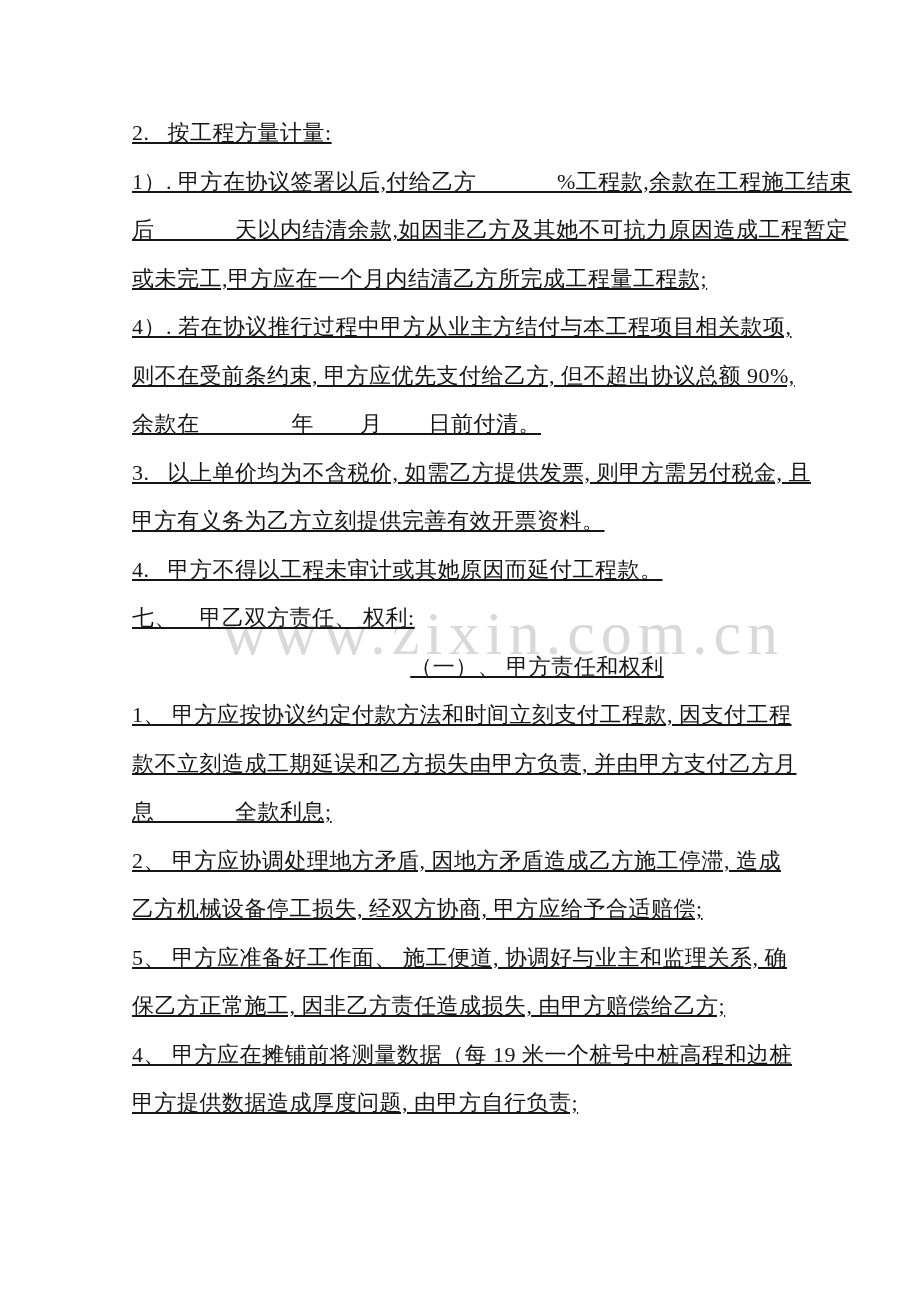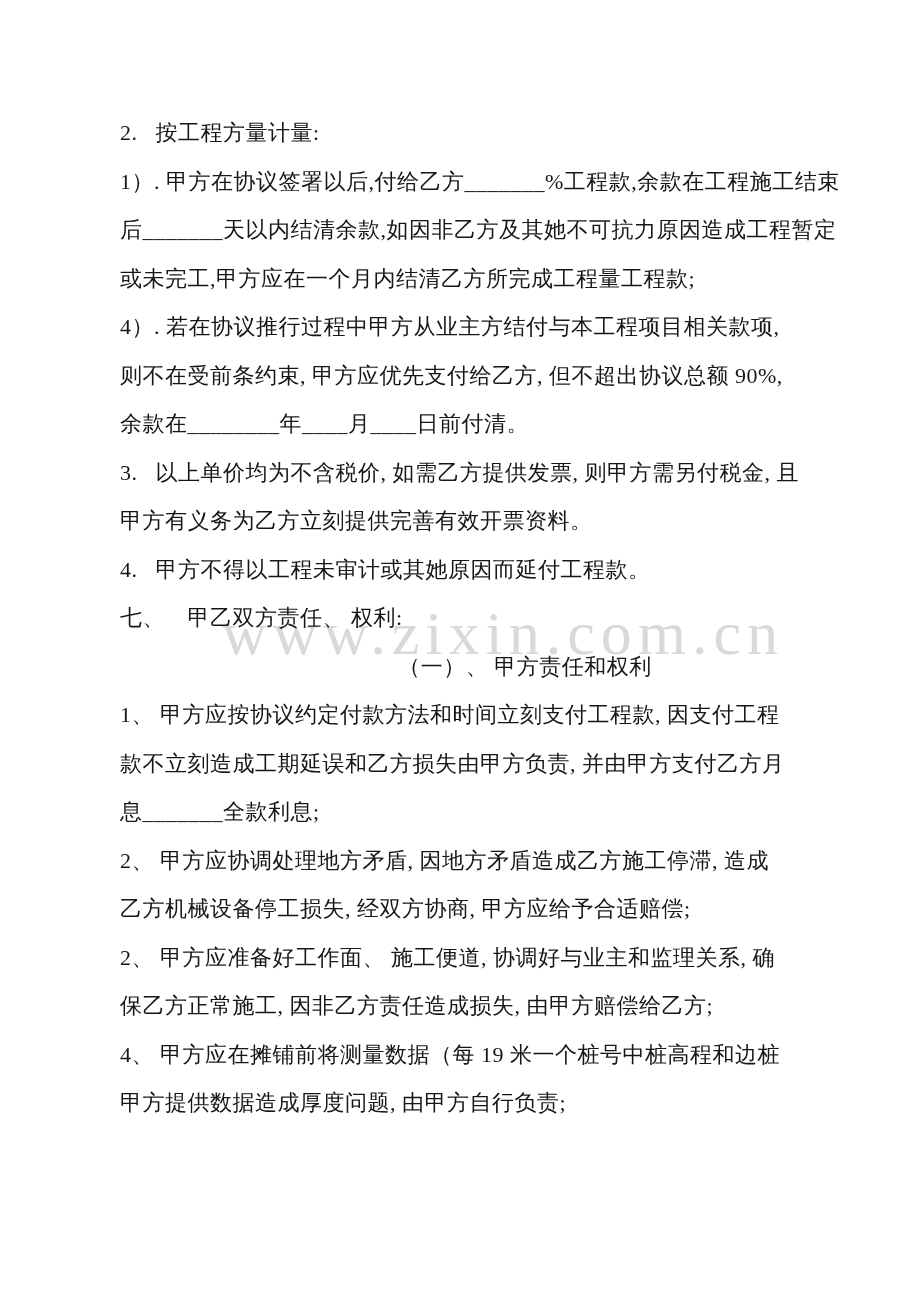--- a/index.html
+++ b/index.html
@@ -27,24 +27,25 @@
     font-family: Liberation Serif, serif;
     font-size: 62px;
     line-height: 62px;
     letter-spacing: 6px;
     color: #d9d9d9;
     white-space: pre;
     user-select: none;
   }
   .content {
     position: absolute;
-    left: 120px;
+    left: 132px;
     top: 109px;
     width: 740px;
     z-index: 2;
+    text-decoration: underline;
   }
   .line {
     height: 48.5px;
     line-height: 48.5px;
     font-size: 22px;
     letter-spacing: 0.5px;
     white-space: pre;
     color: #161616;
   }
   .line.indented {
@@ -70,19 +71,19 @@
     <div class="line">3.   以上单价均为不含税价, 如需乙方提供发票, 则甲方需另付税金, 且</div>
     <div class="line">甲方有义务为乙方立刻提供完善有效开票资料。</div>
     <div class="line">4.   甲方不得以工程未审计或其她原因而延付工程款。</div>
     <div class="line">七、　甲乙双方责任、 权利:</div>
     <div class="line indented">（一）、 甲方责任和权利</div>
     <div class="line">1、 甲方应按协议约定付款方法和时间立刻支付工程款, 因支付工程</div>
     <div class="line">款不立刻造成工期延误和乙方损失由甲方负责, 并由甲方支付乙方月</div>
     <div class="line">息_______全款利息;</div>
     <div class="line">2、 甲方应协调处理地方矛盾, 因地方矛盾造成乙方施工停滞, 造成</div>
     <div class="line">乙方机械设备停工损失, 经双方协商, 甲方应给予合适赔偿;</div>
-    <div class="line">2、 甲方应准备好工作面、 施工便道, 协调好与业主和监理关系, 确</div>
+    <div class="line">5、 甲方应准备好工作面、 施工便道, 协调好与业主和监理关系, 确</div>
     <div class="line">保乙方正常施工, 因非乙方责任造成损失, 由甲方赔偿给乙方;</div>
     <div class="line">4、 甲方应在摊铺前将测量数据（每 19 米一个桩号中桩高程和边桩</div>
     <div class="line">甲方提供数据造成厚度问题, 由甲方自行负责;</div>
   </div>
 
 </div>
 
 </body></html>

